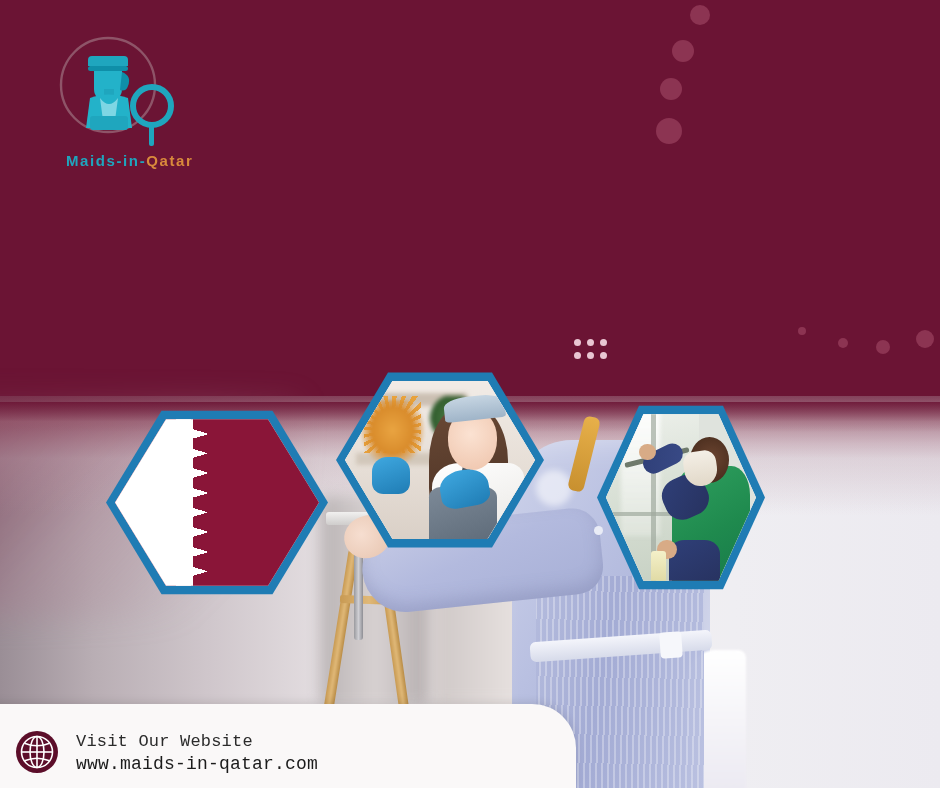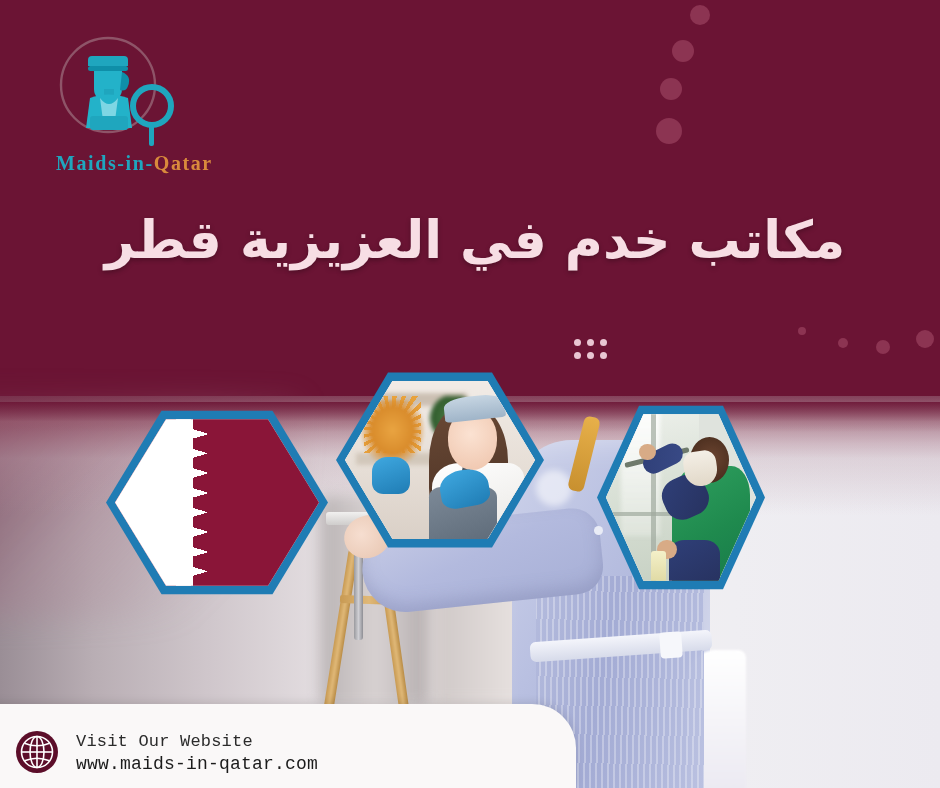--- a/index.html
+++ b/index.html
@@ -241,26 +241,25 @@
 
   
   .logo {
     position: absolute;
     left: 40px; top: 32px;
     width: 160px; height: 150px;
   }
   .logo-mark { position: absolute; left: 8px; top: 0; }
   .logo-text {
     position: absolute;
-    left: 16px; top: 120px;
-    font-size: 20px;
+    left: 26px; top: 120px;
+    font-size: 15px;
     font-weight: 700;
     letter-spacing: 1.6px;
     white-space: nowrap;
-    font-family: Liberation Serif, serif;
   }
   .logo-text .part-a { color: #1FA6BE; }
   .logo-text .part-b { color: #D98A3C; }
 
   
   .headline {
     position: absolute;
     left: 60px; top: 208px;
     width: 830px;
     text-align: center;
@@ -596,21 +595,20 @@
 
         <circle cx="104" cy="74" r="19" fill="none" stroke="#1FA6BE" stroke-width="6"></circle>
         <rect x="101" y="92" width="5" height="22" rx="2" fill="#1FA6BE"></rect>
       </svg>
     </div>
     <div class="logo-text">
       <span class="part-a">Maids-in-</span><span class="part-b">Qatar</span>
     </div>
   </div>
 
-  <div class="headline">مكاتب خدم في العزيزية قطر</div>
 
   <div class="hex hex-flag">
     <div class="hex-inner">
       <div class="flag-art">
         <div class="flag-white"></div>
         <div class="flag-serration">
           <i></i>
             <i></i>
             <i></i>
             <i></i>

